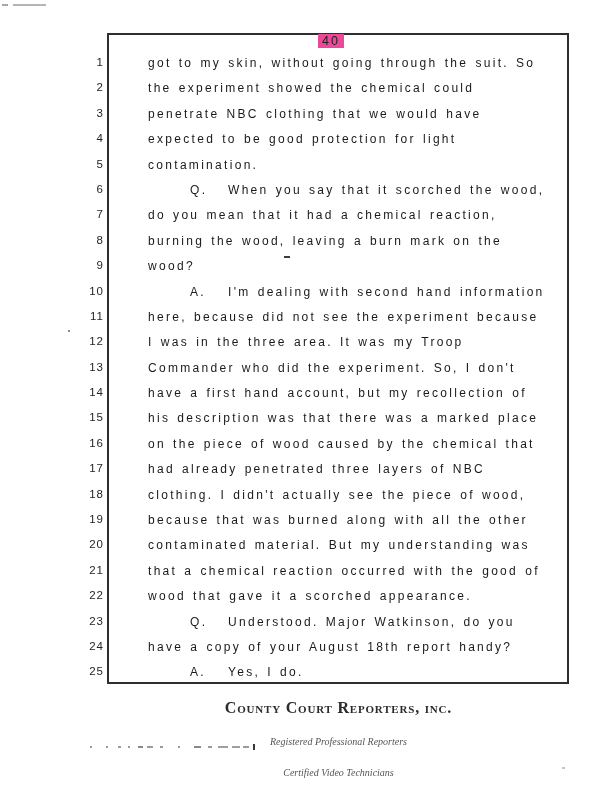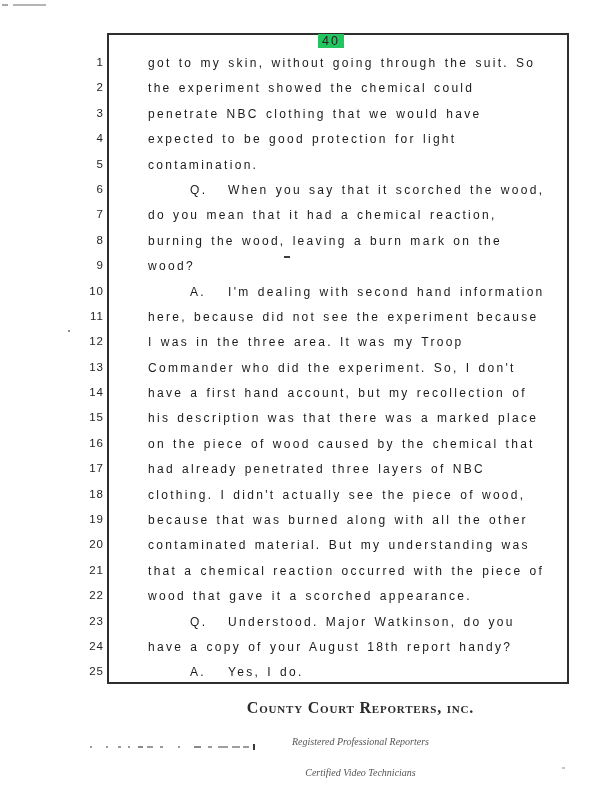--- a/index.html
+++ b/index.html
@@ -25,21 +25,21 @@
     height: 651px;
     box-sizing: border-box;
     border: 2px solid #2e2e2e;
   }
 
   
   .page-number {
     position: absolute;
     left: 318px;
     top: 34px;
-    background: #22c55e;
+    background: #ec4899;
     padding: 0 4px;
     font-size: 12.5px;
     letter-spacing: 2px;
     color: #222;
   }
 
   
   .rows {
     position: absolute;
     left: 0;
@@ -72,21 +72,21 @@
   }
   .t-label {
     display: inline-block;
     width: 38px;
     margin-left: 42px;
   }
 
   
   .footer {
     position: absolute;
-    left: 188px;
+    left: 166px;
     top: 699px;
     width: 345px;
     text-align: center;
     font-family: "Liberation Serif", serif;
   }
   .footer-company {
     font-variant: small-caps;
     font-weight: 600;
     font-size: 16px;
     letter-spacing: 0.8px;
@@ -248,21 +248,21 @@
       <span class="t-text">because that was burned along with all the other</span>
     </div>
 
     <div class="t-row">
       <span class="t-num">20</span>
       <span class="t-text">contaminated material.  But my understanding was</span>
     </div>
 
     <div class="t-row">
       <span class="t-num">21</span>
-      <span class="t-text">that a chemical reaction occurred with the piece of</span>
+      <span class="t-text">that a chemical reaction occurred with the good of</span>
     </div>
 
     <div class="t-row">
       <span class="t-num">22</span>
       <span class="t-text">wood that gave it a scorched appearance.</span>
     </div>
 
     <div class="t-row">
       <span class="t-num">23</span>
       <span class="t-text"><span class="t-label">Q.</span>Understood.  Major Watkinson, do you</span>

